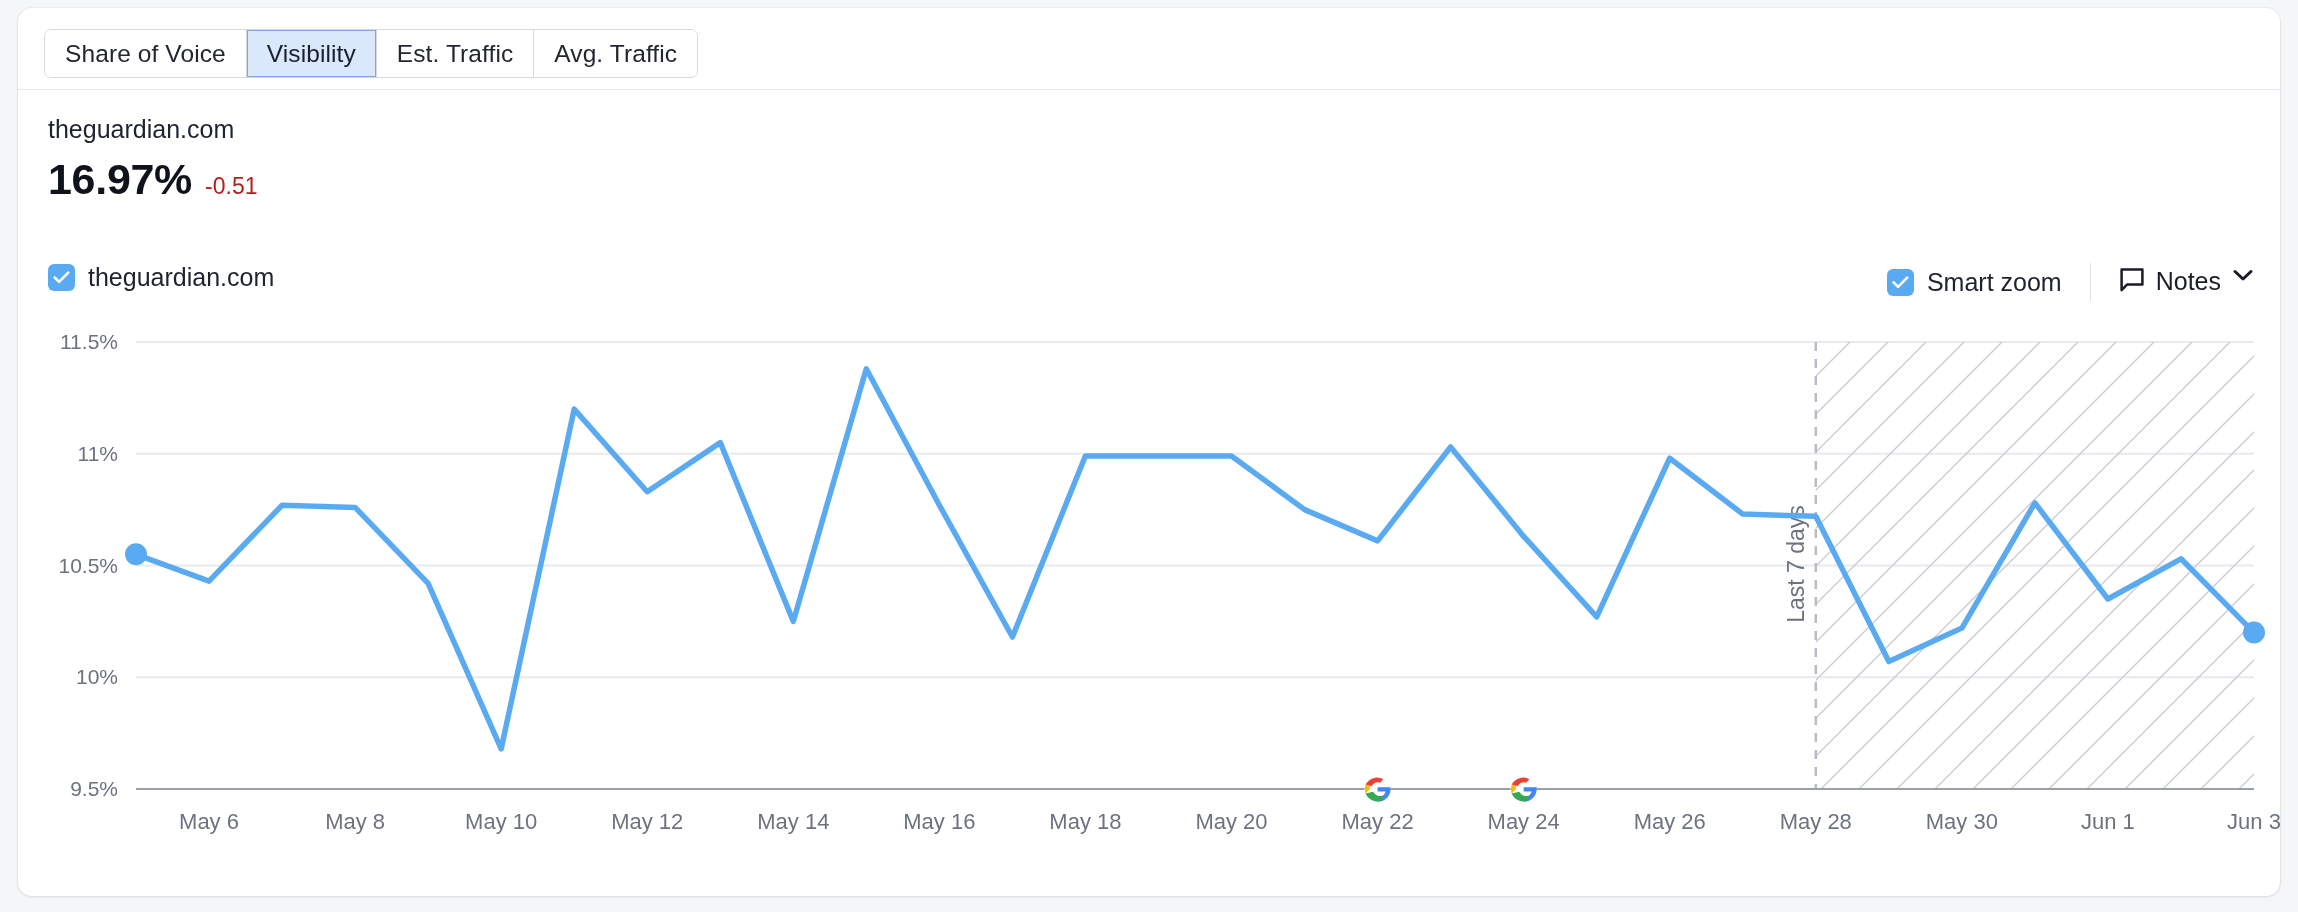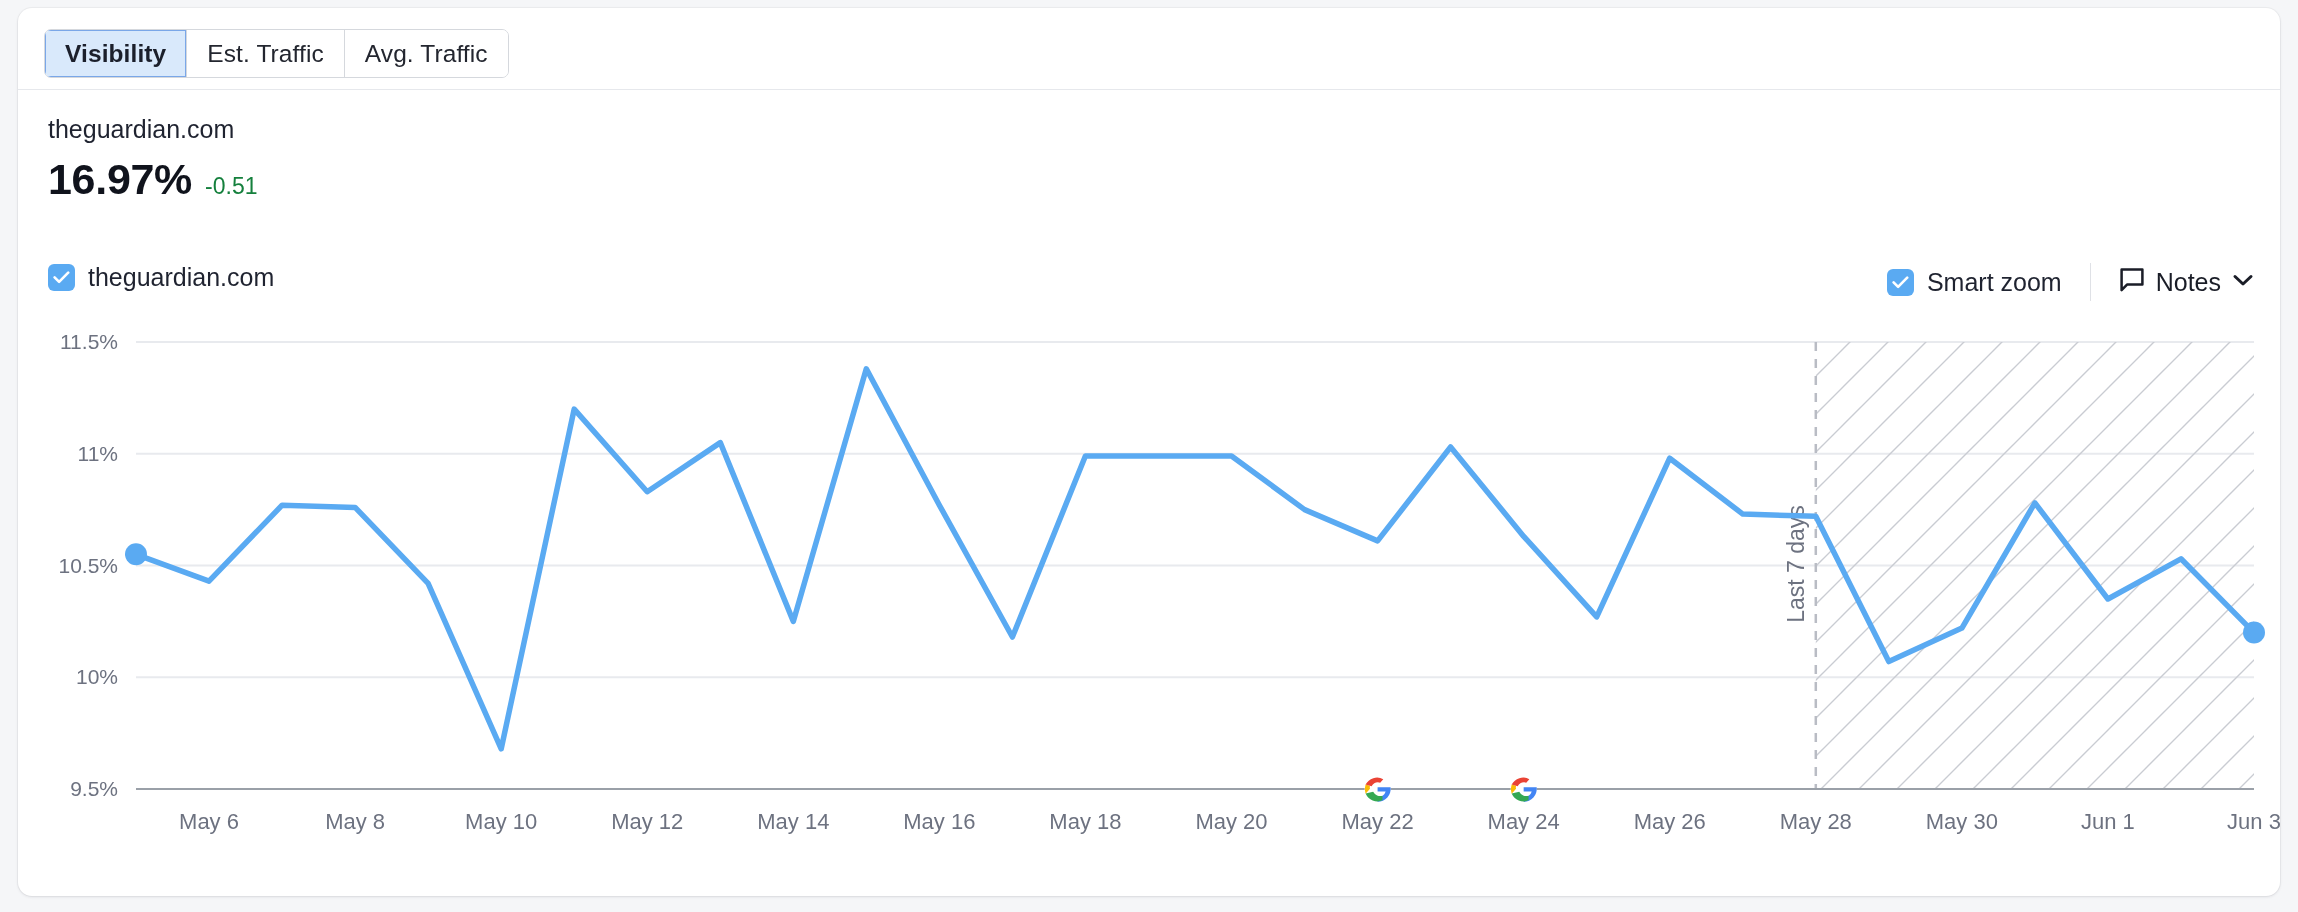--- a/index.html
+++ b/index.html
@@ -51,37 +51,36 @@
     border-right: 1px solid #d5d8dd;
     background: #fff;
     cursor: pointer;
     white-space: nowrap;
   }
   .tab:last-child { border-right: none; }
   .tab.active {
     background: #d9e9fb;
     color: #1b1f2b;
     box-shadow: inset 0 0 0 1px #7aa7e8;
-    font-weight: bold;
   }
 
   
   .summary { position: absolute; left: 30px; top: 108px; }
   .summary .domain {
     font-size: 25px; color: #1f2330; line-height: 1.1;
   }
   .summary .valrow {
     display: flex; align-items: baseline; gap: 13px;
     margin-top: 11px;
   }
   .summary .value {
     font-size: 43px; font-weight: bold; color: #10131c;
     letter-spacing: -0.3px;
   }
-  .summary .delta { font-size: 23px; color: #15803d; }
+  .summary .delta { font-size: 23px; color: #b91c1c; }
 
   
   .ctrlrow {
     position: absolute; left: 0; right: 0; top: 255px; height: 40px;
   }
   .legend-item {
     position: absolute; left: 30px; top: 0;
     display: flex; align-items: center; gap: 13px;
     cursor: pointer;
   }
@@ -101,21 +100,21 @@
   .smartzoom {
     display: flex; align-items: center; gap: 13px;
     cursor: pointer;
   }
   .smartzoom .lbl { font-size: 25px; color: #1f2330; }
   .vdiv {
     width: 1px; height: 38px; background: #dfe1e6;
     margin: 0 28px;
   }
   .notes {
-    display: flex; align-items: center; gap: 11px;
+    display: flex; gap: 11px;
     cursor: pointer;
   }
   .notes .lbl { font-size: 25px; color: #1a1d27; }
 
   
   .chart-area {
     position: absolute;
     left: 0; top: 304px;
     width: 2262px; height: 560px;
   }
@@ -125,20 +124,21 @@
   .zonelabel { font-size: 23px; fill: #6d7280; font-family: "Liberation Sans", sans-serif; }
 </style>
 </head>
 <body>
 
 <div class="page">
   <div class="card">
 
     <div class="tabbar-row">
       <div class="tabgroup">
+        <div class="tab">Share of Voice</div>
         <div class="tab active">Visibility</div>
         <div class="tab">Est. Traffic</div>
         <div class="tab">Avg. Traffic</div>
       </div>
     </div>
 
     <div class="summary">
       <div class="domain">theguardian.com</div>
       <div class="valrow">
         <div class="value">16.97%</div>

